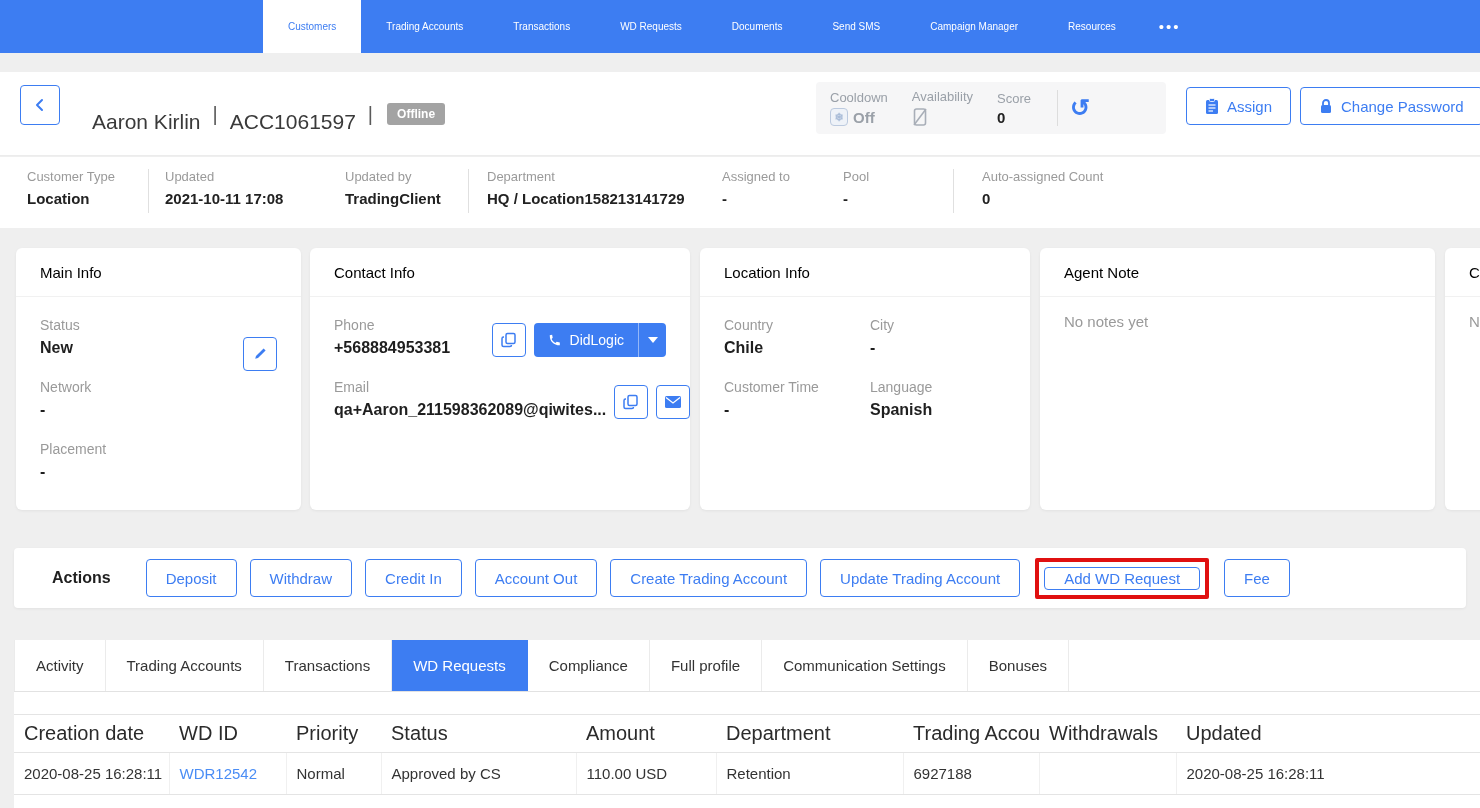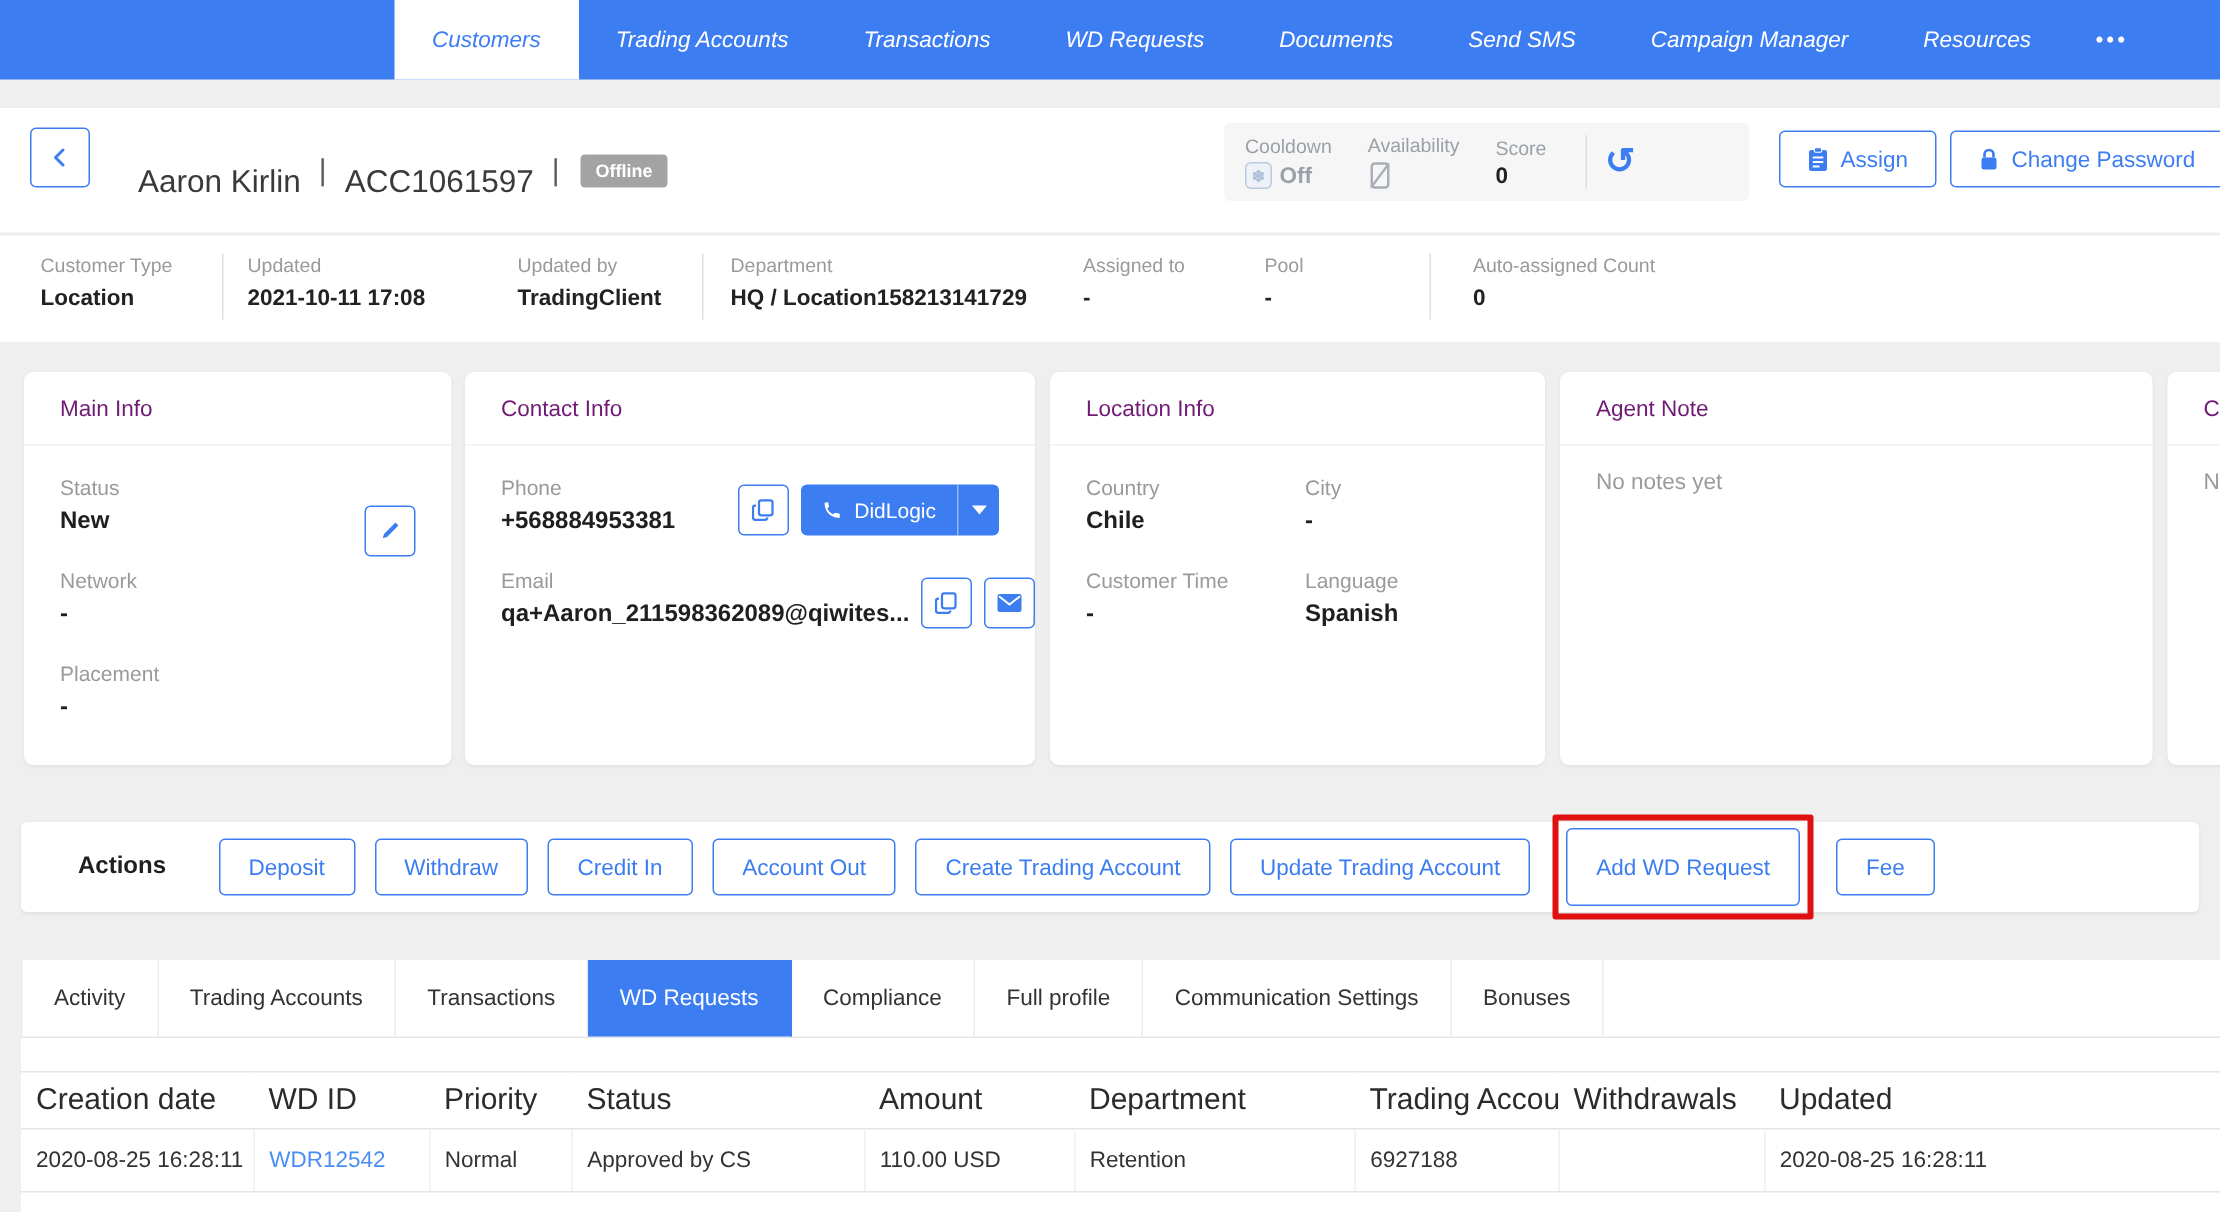--- a/index.html
+++ b/index.html
@@ -12,21 +12,21 @@
     color: #2b2b2b;
   }
   
   .navbar {
     position: absolute; top:0; left:0; width:1480px; height:53px;
     background:#3d7df2; display:flex; align-items:stretch;
     padding-left:263px;
   }
   .nav-item {
     display:flex; align-items:center; padding:0 25px;
-    color:#fff; font-size:15px; cursor:pointer; white-space:nowrap;font-style:italic;
+    color:#fff; font-size:10px; cursor:pointer; white-space:nowrap;
   }
   .nav-item.active { background:#fff; color:#3d7df2; }
   .nav-more { display:flex; align-items:center; padding:0 18px; color:#fff; font-size:15px; letter-spacing:2px; cursor:pointer; }
   
   .header-band {
     position:absolute; top:72px; left:0; width:1480px; height:84px;
     background:#fff; border-bottom:1px solid #ececec;
   }
   .back-btn {
     position:absolute; left:20px; top:13px; width:40px; height:40px;
@@ -71,21 +71,21 @@
   .meta-label { font-size:13px; color:#9a9a9a; margin-bottom:6px; }
   .meta-value { font-size:15px; font-weight:600; color:#222; }
   .meta-divider { position:absolute; top:12px; width:1px; height:44px; background:#e0e0e0; }
   
   .card {
     position:absolute; top:248px; height:262px; background:#fff; border-radius:6px;
     box-shadow:0 1px 3px rgba(0,0,0,0.06);
   }
   .card-title {
     height:49px; display:flex; align-items:center; padding:0 24px;
-    color:#701a75; font-size:15px; border-bottom:1px solid #f1f1f1;
+    color:#000000; font-size:15px; border-bottom:1px solid #f1f1f1;
   }
   .card-body { padding:20px 24px 0 24px; position:relative; }
   .fld-label { font-size:14px; color:#9a9a9a; margin-bottom:6px; }
   .fld-value { font-size:16px; font-weight:600; color:#1f1f1f; }
   .fld { margin-bottom:22px; }
   .icon-btn {
     width:34px; height:34px; border:1px solid #3d7df2; border-radius:4px; background:#fff;
     display:inline-flex; align-items:center; justify-content:center; cursor:pointer; flex:0 0 auto;
   }
   .edit-btn { position:absolute; right:24px; top:40px; }
@@ -109,21 +109,21 @@
     position:absolute; top:548px; left:14px; width:1452px; height:60px;
     background:#fff; border-radius:4px; box-shadow:0 1px 3px rgba(0,0,0,0.06);
     display:flex; align-items:center; padding-left:38px; gap:13px;
   }
   .actions-label { font-size:16px; font-weight:600; color:#1f1f1f; margin-right:22px; }
   .action-btn {
     height:38px; border:1px solid #3d7df2; border-radius:4px; background:#fff; color:#3d7df2;
     font-size:15px; padding:0 19px; display:inline-flex; align-items:center; cursor:pointer; white-space:nowrap;
   }
   .red-highlight { border:4px solid #e01010; padding:5px; display:inline-flex; border-radius:2px; margin:0 2px; }
-  .red-highlight .action-btn { height:52px; }
+  .red-highlight .action-btn { height:23px; }
   
   .bottom-section {
     position:absolute; top:640px; left:14px; width:1466px; height:168px; background:#fff;
   }
   .tabs-row { display:flex; height:52px; border-bottom:1px solid #e2e2e2; }
   .tab {
     display:flex; align-items:center; padding:0 21px; font-size:15px; color:#333;
     background:#fff; border-right:1px solid #ebebeb; cursor:pointer; white-space:nowrap;
   }
   .tab:first-child { border-left:1px solid #ebebeb; }

